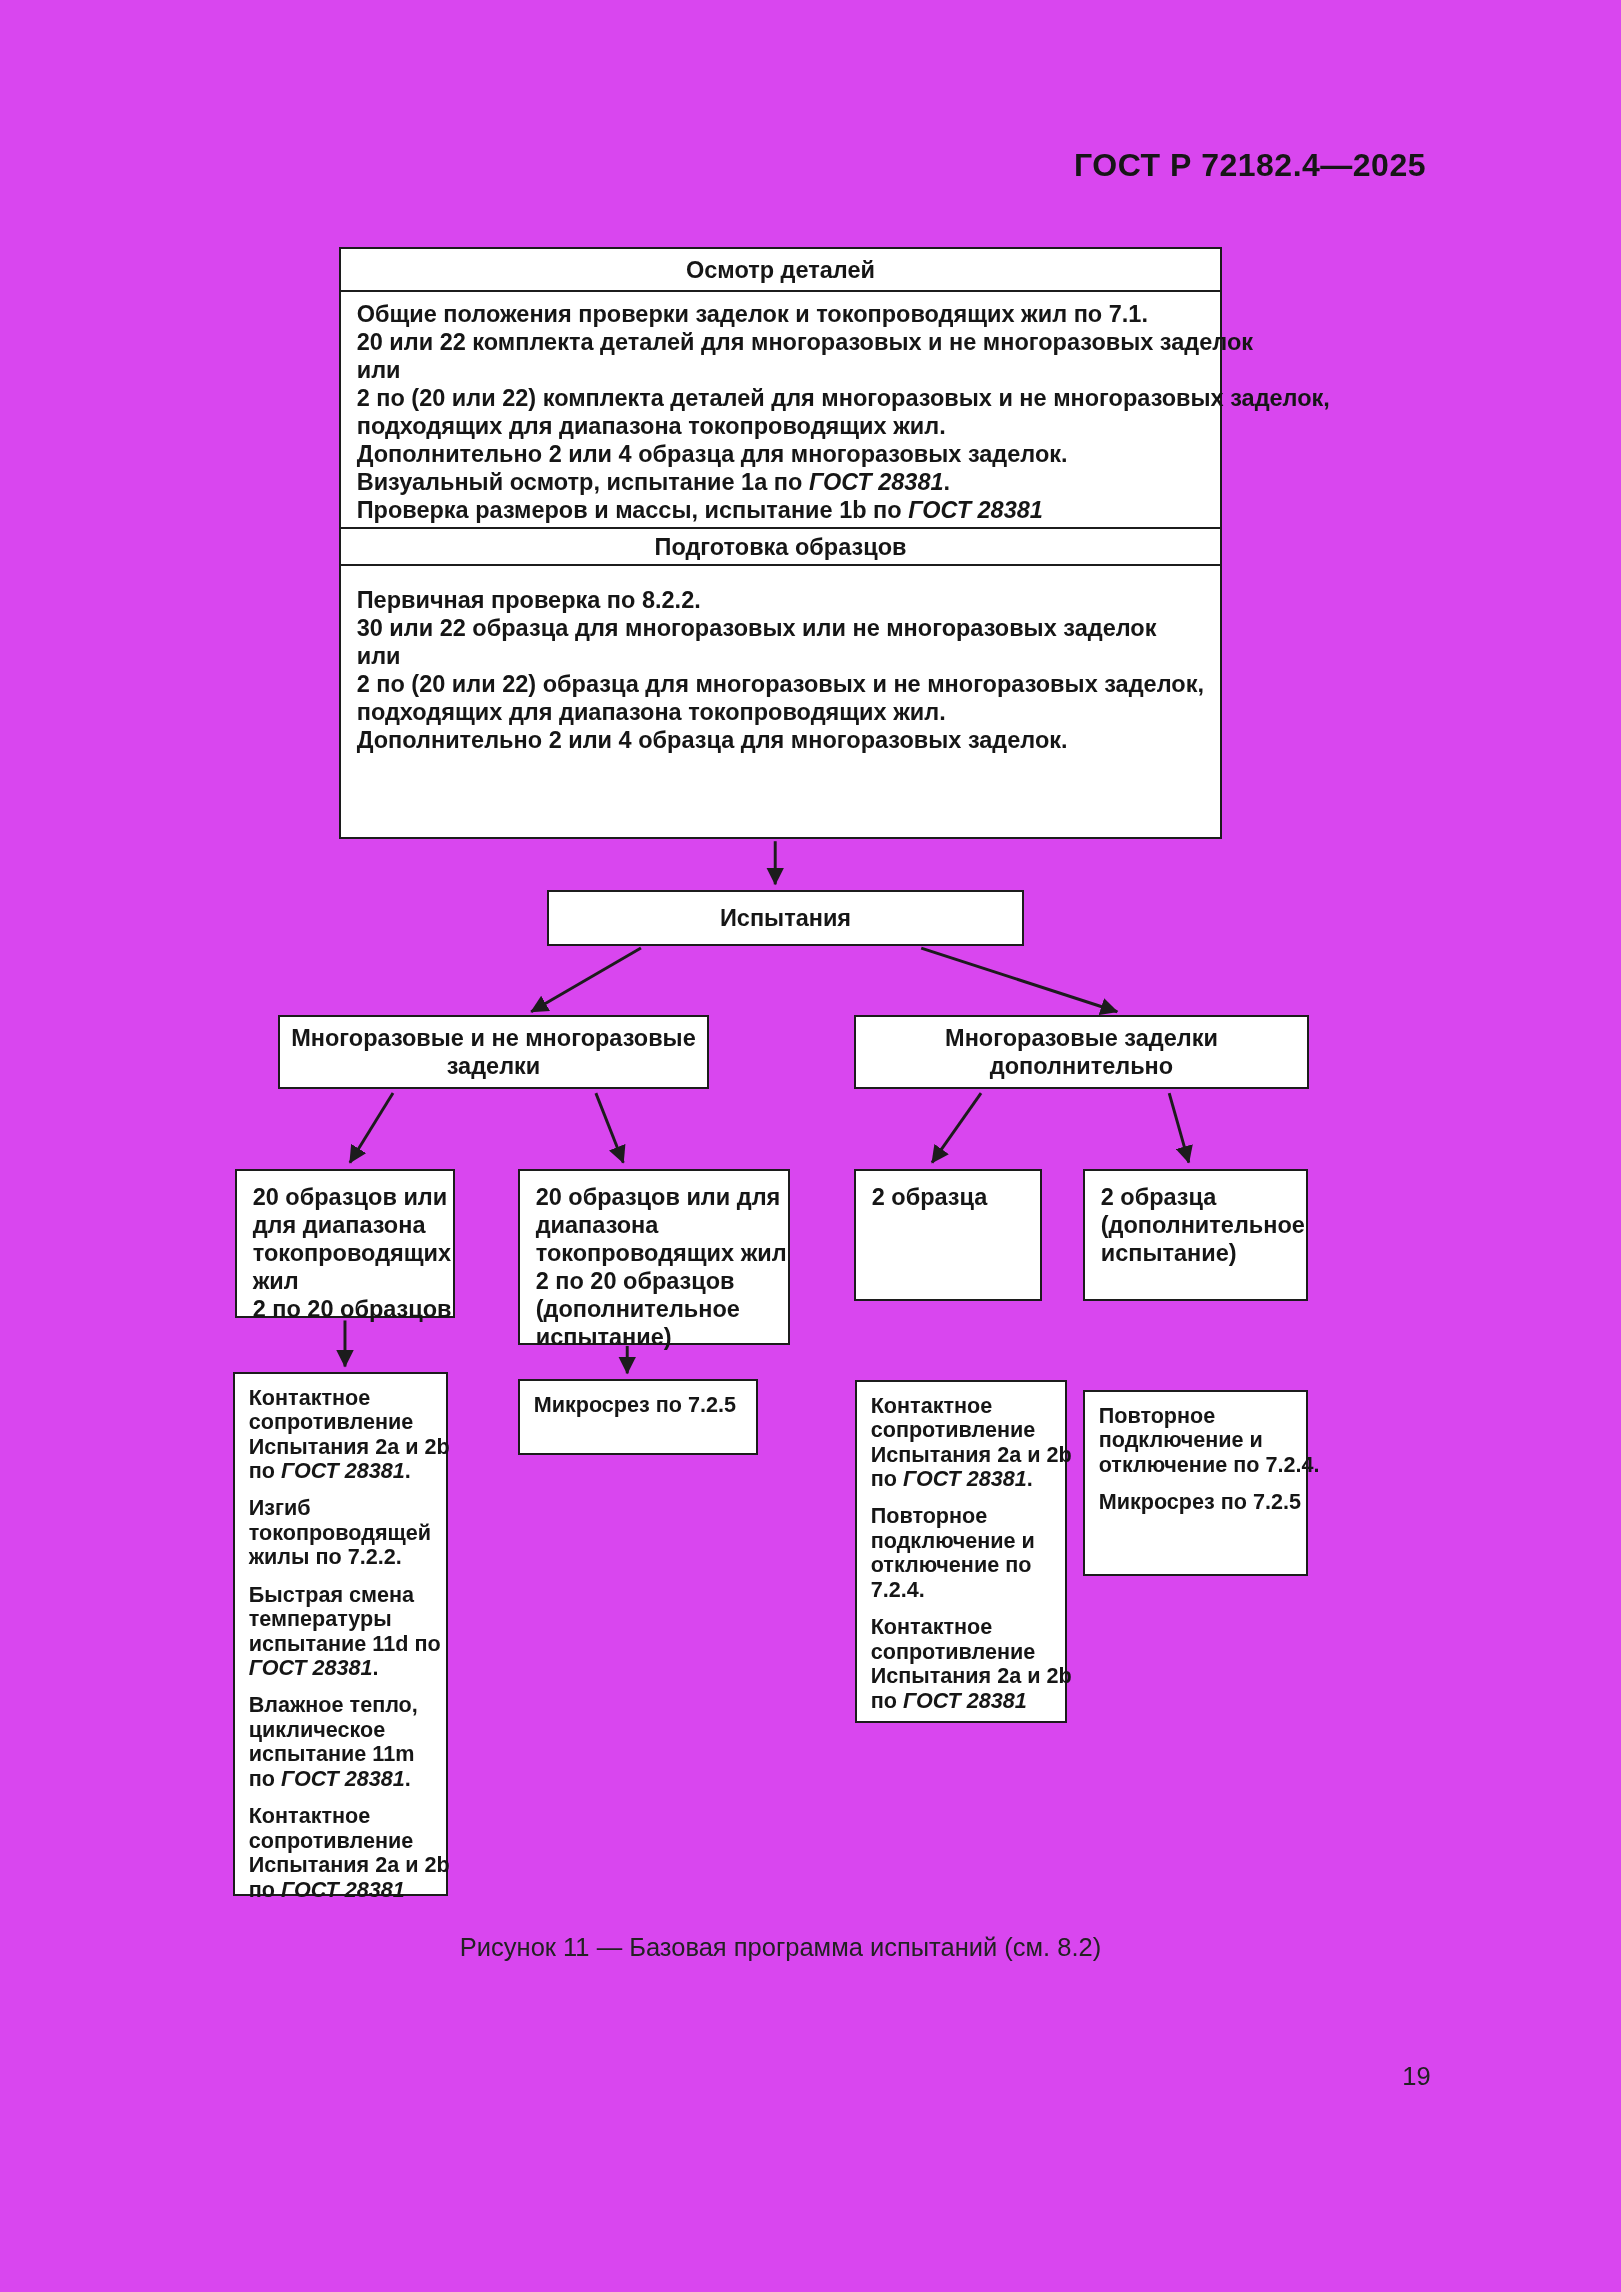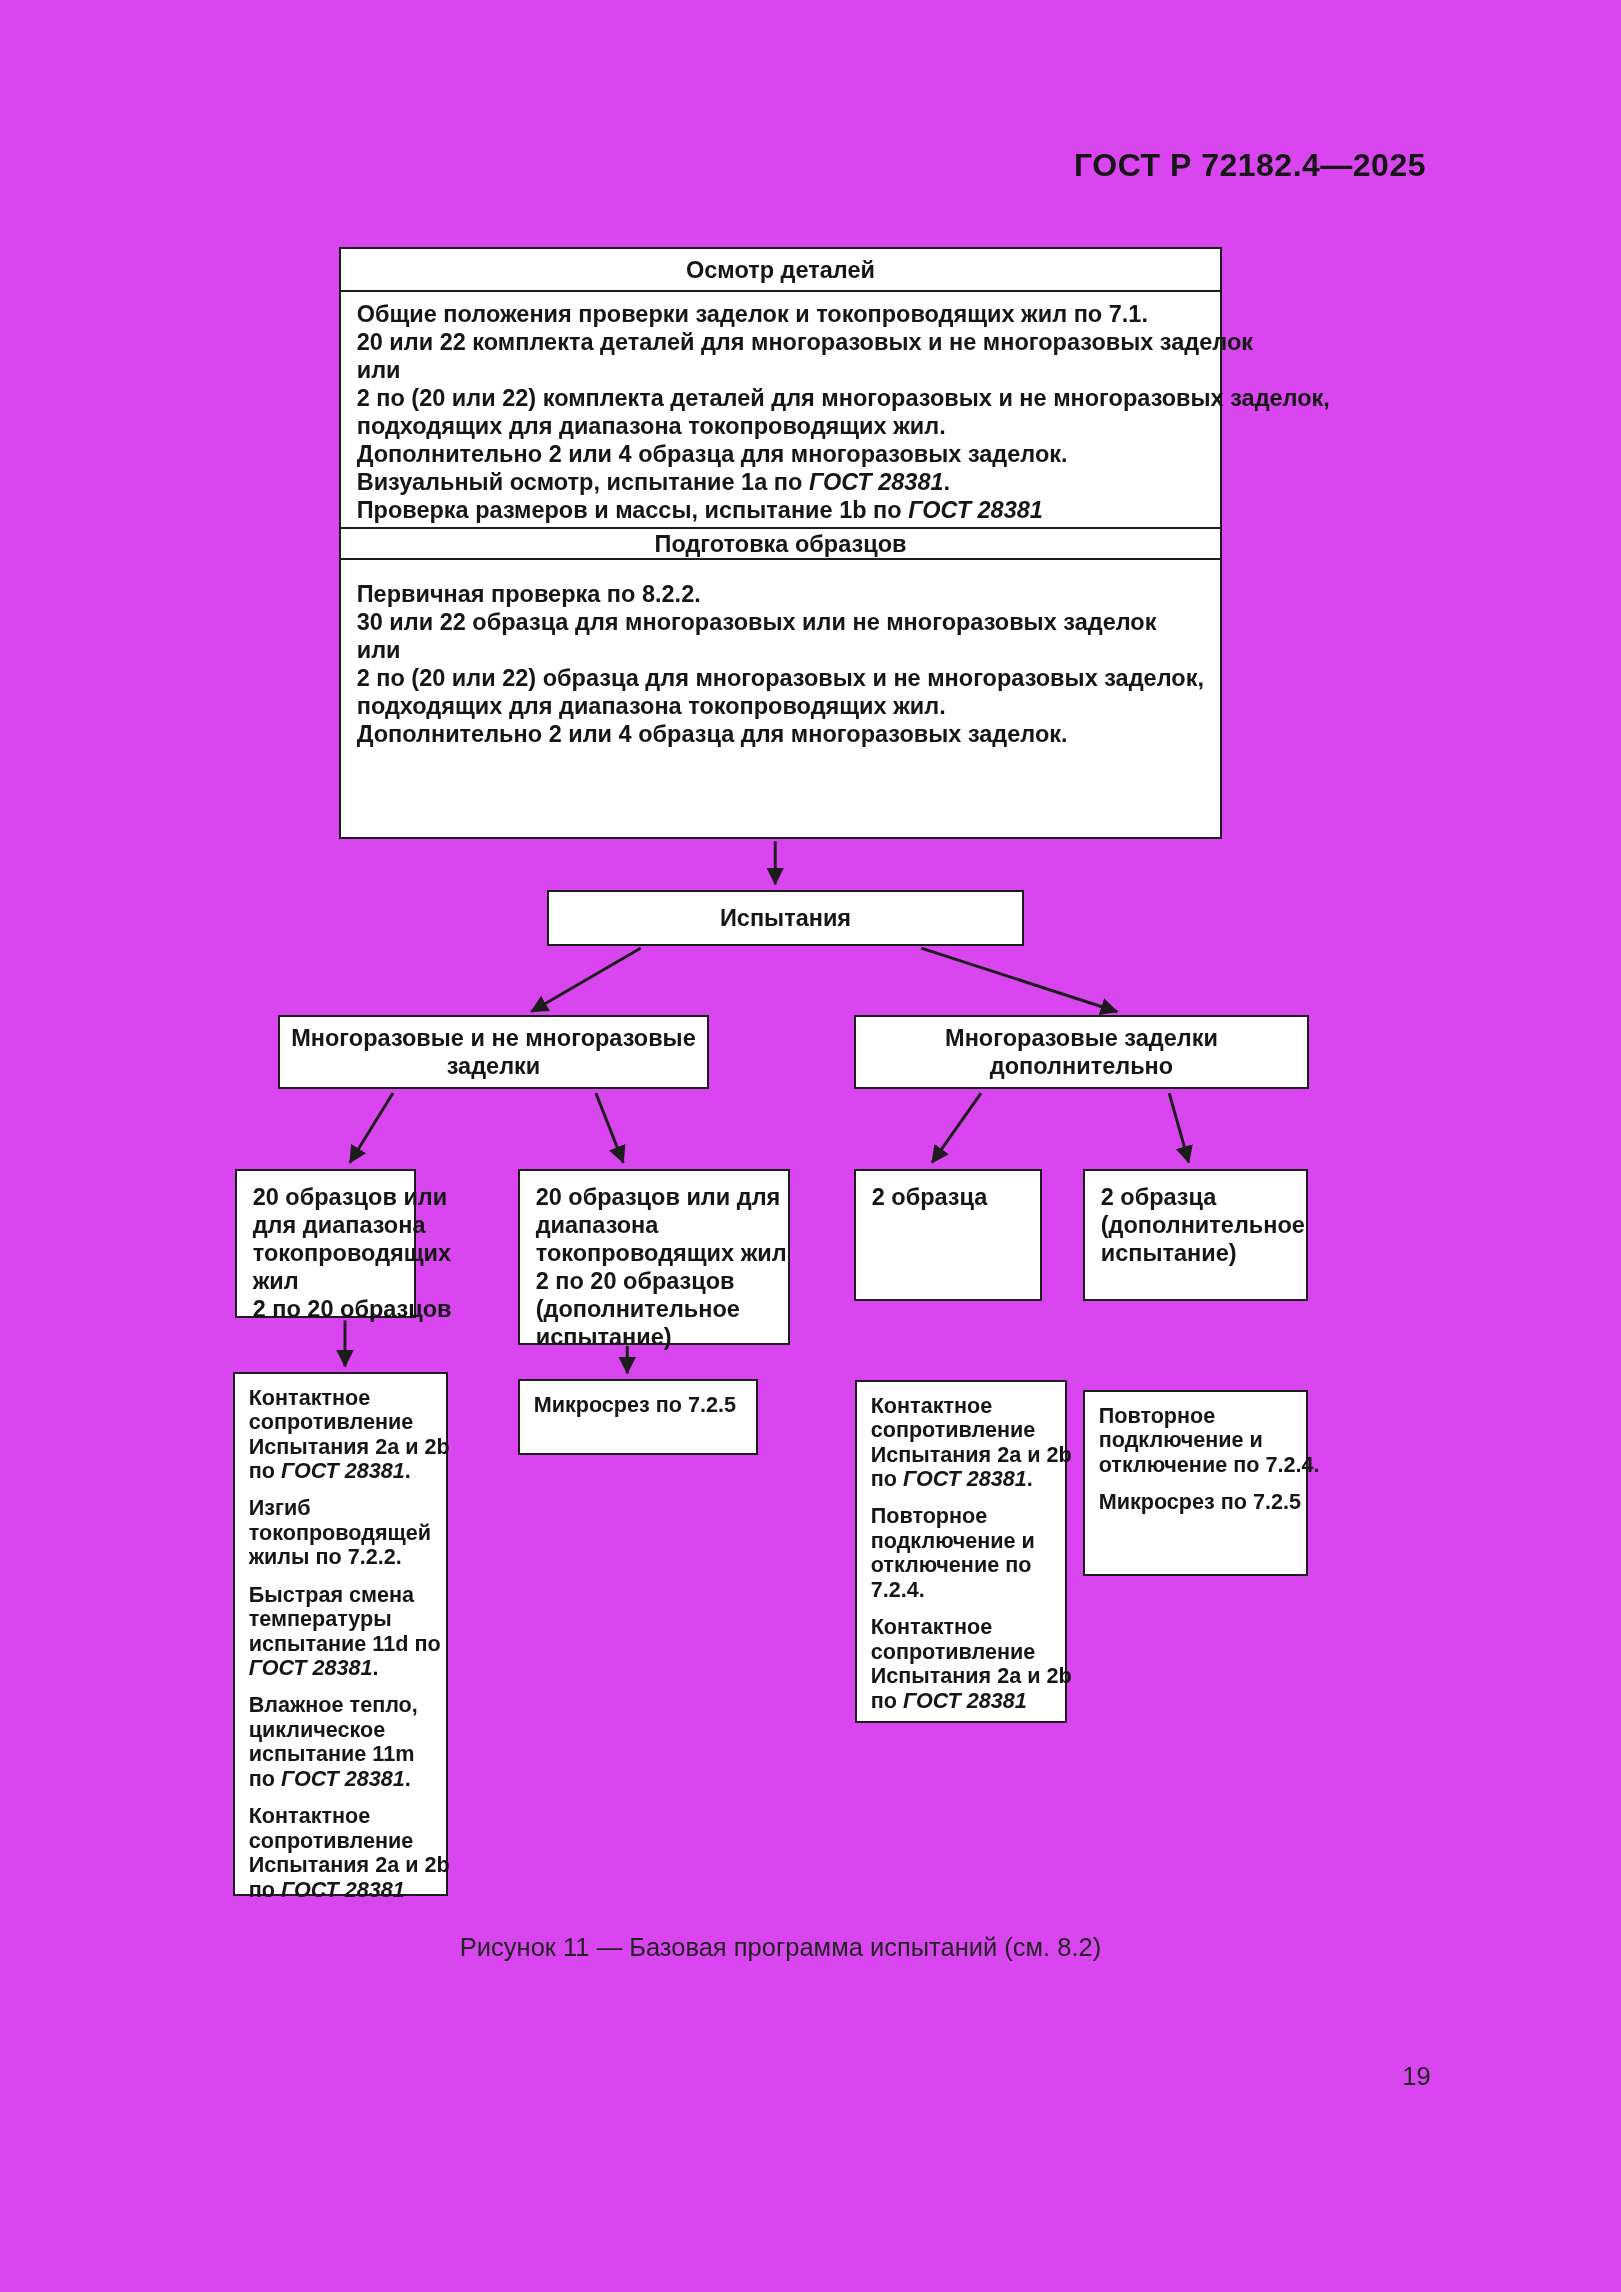--- a/index.html
+++ b/index.html
@@ -20,21 +20,21 @@
     position:absolute;box-sizing:border-box;
     border:2.9px solid #1c1c1c;background:#fff;
     font-size:23.5px;font-weight:bold;line-height:28px;
   }
   .band{
     box-sizing:border-box;height:43px;
     display:flex;align-items:center;justify-content:center;
     border-bottom:2.9px solid #1c1c1c;
   }
   .band2{
-    height:33px;border-top:2.9px solid #1c1c1c;
+    height:39px;border-top:2.9px solid #1c1c1c;
   }
   .bbody{box-sizing:border-box;padding:7.8px 15.7px 0 15.7px;height:235px;}
   .bbody2{padding-top:19.6px;height:auto;}
   .centerlab{display:flex;flex-direction:column;justify-content:center;text-align:center;}
   .smallbody{padding:11.8px 13.7px 0 15.7px;font-size:23.5px;line-height:28px;}
   .testbody{padding:11.8px 11.8px 0 13.7px;font-size:21.6px;line-height:24.5px;}
   .ln{white-space:nowrap;}
   .bbody .ln.blank,.bbody2 .ln.blank{height:15.7px;}
   .testbody .ln.blank{height:12.7px;}
   .ln i{font-style:italic;}
@@ -104,21 +104,21 @@
 
   <div class="fbox centerlab" style="left:278px;top:1015px;width:431px;height:74px;">
       <div class="ln">Многоразовые и не многоразовые</div>
       <div class="ln">заделки</div>
     </div>
   <div class="fbox centerlab" style="left:854px;top:1015px;width:455px;height:74px;">
       <div class="ln">Многоразовые заделки</div>
       <div class="ln">дополнительно</div>
     </div>
 
-  <div class="fbox smallbody" style="left:235px;top:1169px;width:181px;height:149px;">
+  <div class="fbox smallbody" style="left:235px;top:1169px;width:220px;height:149px;">
       <div class="ln">20 образцов или</div>
       <div class="ln">для диапазона</div>
       <div class="ln">токопроводящих</div>
       <div class="ln">жил</div>
       <div class="ln">2 по 20 образцов</div>
     </div>
   <div class="fbox smallbody" style="left:518px;top:1169px;width:272px;height:176px;">
       <div class="ln">20 образцов или для</div>
       <div class="ln">диапазона</div>
       <div class="ln">токопроводящих жил</div>

